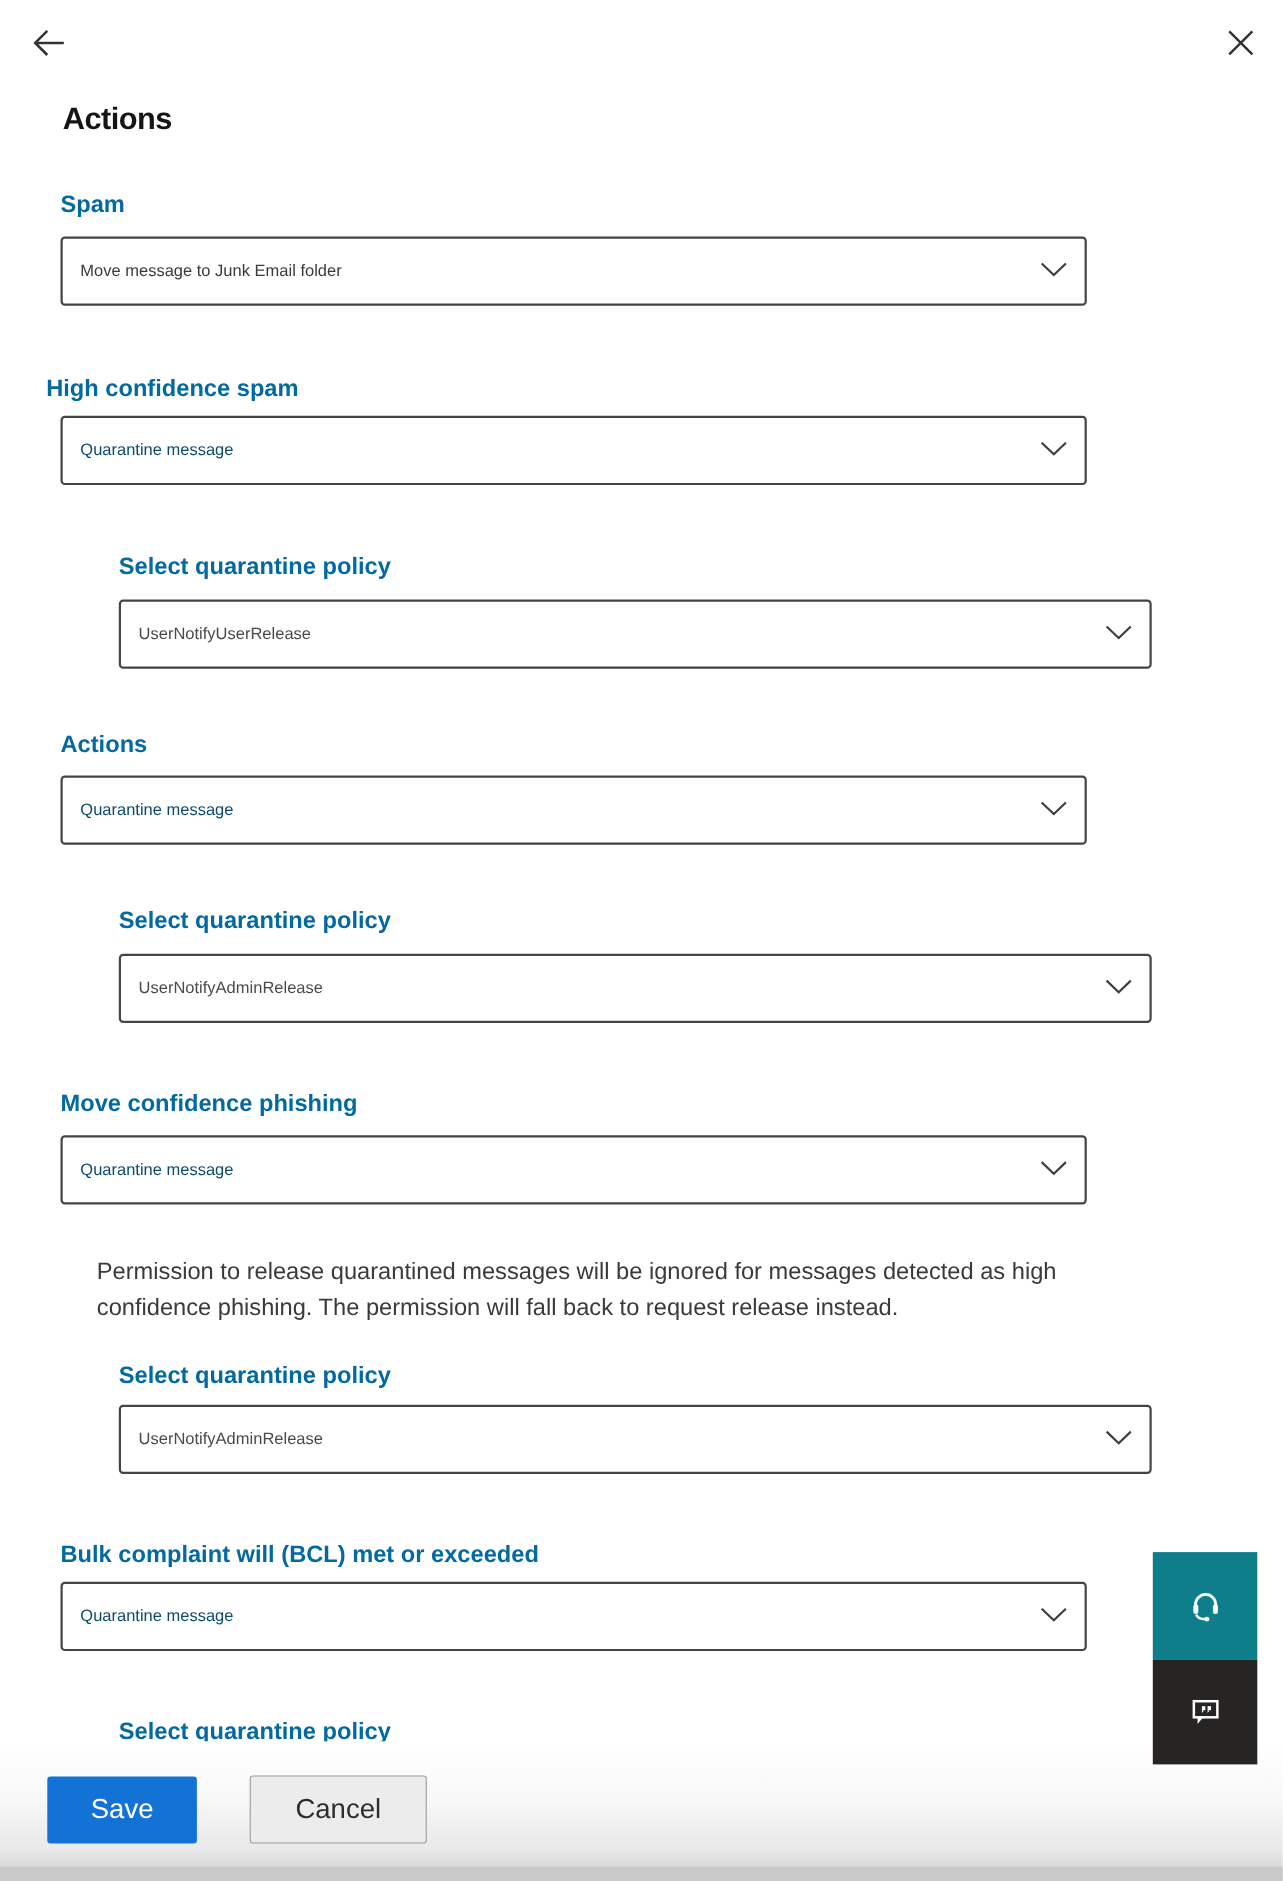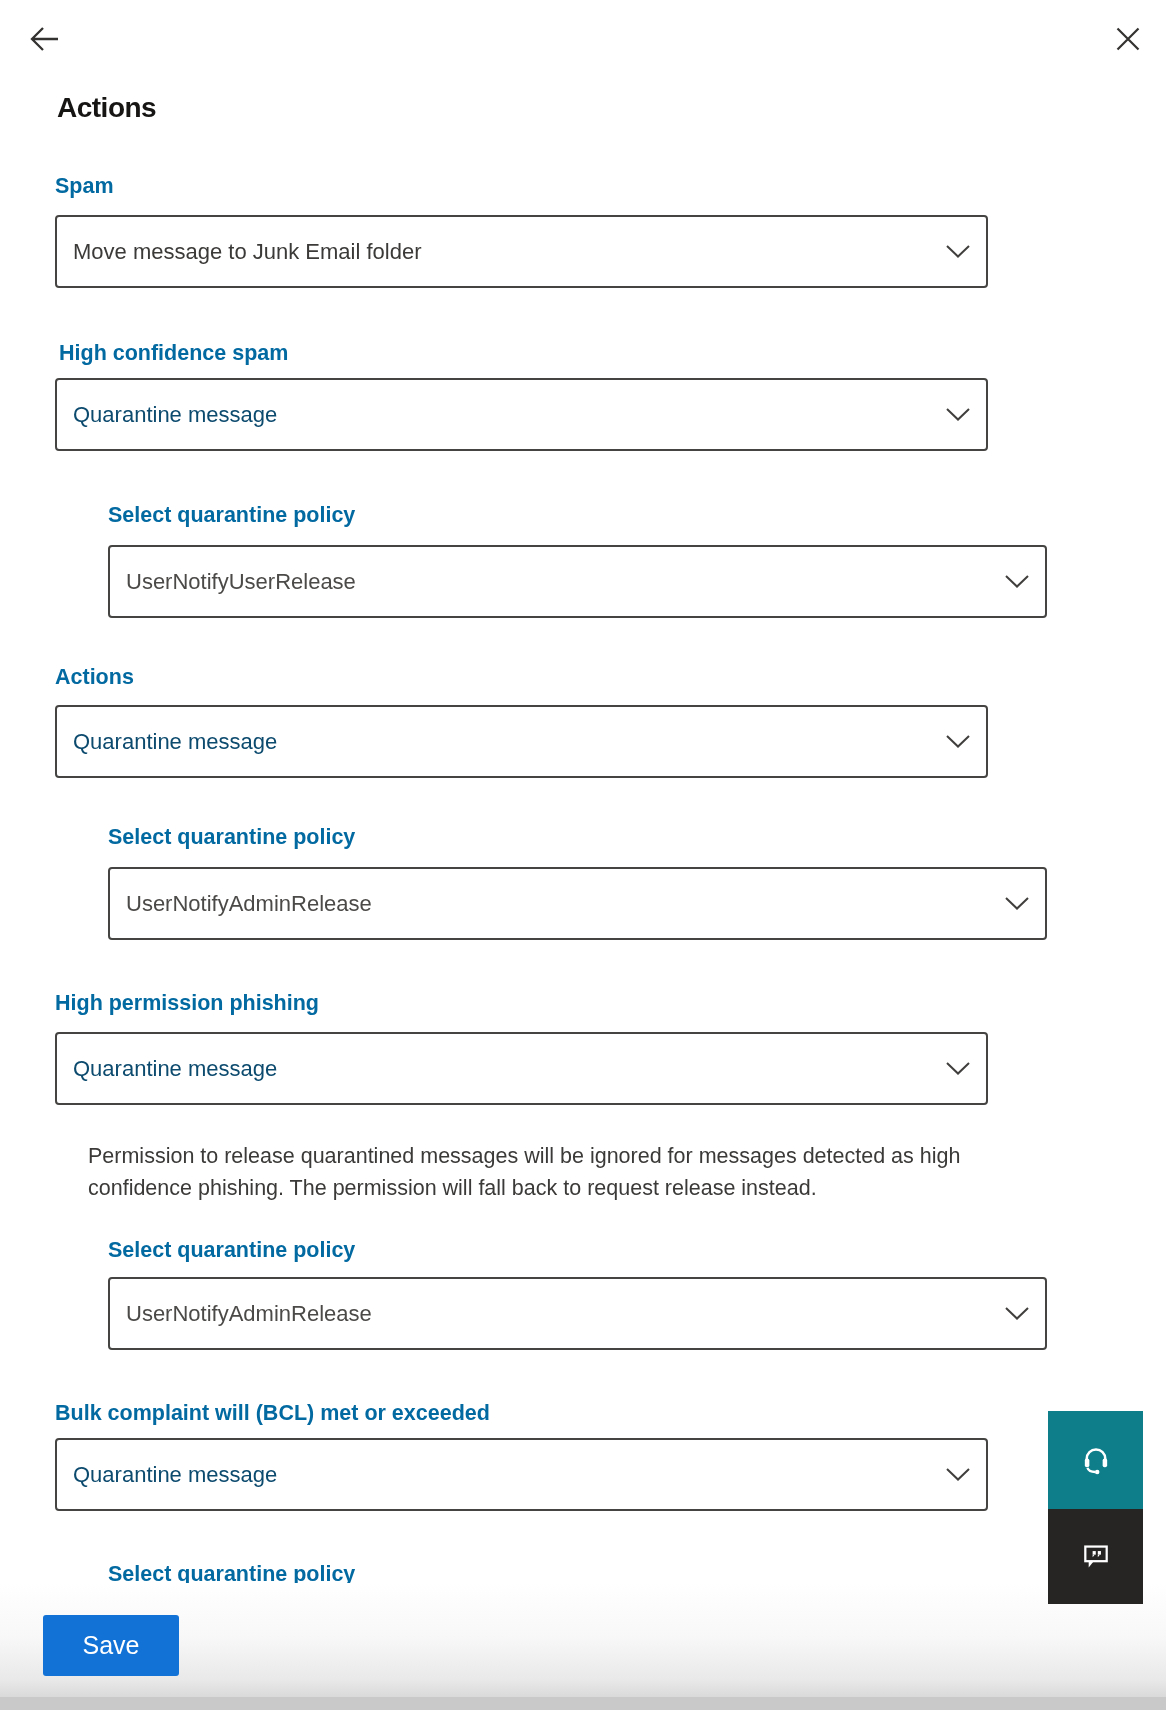--- a/index.html
+++ b/index.html
@@ -17,23 +17,23 @@
   .close-btn{left:1113px;top:26px;width:30px;height:28px;}
 
   
   .page-title{left:57px;top:92px;font-size:28px;font-weight:700;color:#161514;letter-spacing:-0.5px;}
 
   
   .lbl{font-size:21.5px;font-weight:600;color:#0369a1;white-space:nowrap;}
 
   
   .dd{
-    height:73px;border:2px solid #454442;border-radius:4px;background:#fff;
+    height:63px;border:2px solid #454442;border-radius:4px;background:#fff;
     display:flex;align-items:center;padding:0 52px 0 16px;
-    font-size:22px;white-space:nowrap;cursor:pointer;
+    font-size:15px;white-space:nowrap;cursor:pointer;
   }
   .dd .chev{position:absolute;right:15px;top:50%;transform:translateY(-50%);}
   .dd-main{left:55px;width:933px;}
   .dd-indent{left:108px;width:939px;}
   .tone-dark{color:#3b3a39;}
   .tone-muted{color:#0c4a6e;}
   .tone-medium{color:#4c4a48;}
 
   
   .note{left:55px;top:1140px;width:968px;font-size:21.5px;line-height:32px;color:#3b3a39;margin-left:33px;}
@@ -77,21 +77,21 @@
 <div class="abs lbl" style="left:55px;top:174px;">Spam</div>
 <div class="abs dd dd-main" style="top:215px;">
   <span class="tone-dark">Move message to Junk Email folder</span>
   <span class="chev">
     <svg width="26" height="15" viewBox="0 0 26 15">
         <polyline points="2,2 13,12.5 24,2" fill="none" stroke="#403f3d" stroke-width="2"></polyline>
       </svg>
   </span>
 </div>
 
-<div class="abs lbl" style="left:59px;top:341px;">High confidence spam</div>
+<div class="abs lbl" style="left:42px;top:341px;">High confidence spam</div>
 <div class="abs dd dd-main" style="top:378px;">
   <span class="tone-muted">Quarantine message</span>
   <span class="chev">
     <svg width="26" height="15" viewBox="0 0 26 15">
         <polyline points="2,2 13,12.5 24,2" fill="none" stroke="#403f3d" stroke-width="2"></polyline>
       </svg>
   </span>
 </div>
 
 <div class="abs lbl" style="left:108px;top:503px;">Select quarantine policy</div>
@@ -117,21 +117,21 @@
 <div class="abs lbl" style="left:108px;top:825px;">Select quarantine policy</div>
 <div class="abs dd dd-indent" style="top:867px;">
   <span class="tone-medium">UserNotifyAdminRelease</span>
   <span class="chev">
     <svg width="26" height="15" viewBox="0 0 26 15">
         <polyline points="2,2 13,12.5 24,2" fill="none" stroke="#403f3d" stroke-width="2"></polyline>
       </svg>
   </span>
 </div>
 
-<div class="abs lbl" style="left:55px;top:991px;">High permission phishing</div>
+<div class="abs lbl" style="left:55px;top:991px;">Move confidence phishing</div>
 <div class="abs dd dd-main" style="top:1032px;">
   <span class="tone-muted">Quarantine message</span>
   <span class="chev">
     <svg width="26" height="15" viewBox="0 0 26 15">
         <polyline points="2,2 13,12.5 24,2" fill="none" stroke="#403f3d" stroke-width="2"></polyline>
       </svg>
   </span>
 </div>
 
 <div class="abs note">Permission to release quarantined messages will be ignored for messages detected as high confidence phishing. The permission will fall back to request release instead.</div>
@@ -153,20 +153,21 @@
     <svg width="26" height="15" viewBox="0 0 26 15">
         <polyline points="2,2 13,12.5 24,2" fill="none" stroke="#403f3d" stroke-width="2"></polyline>
       </svg>
   </span>
 </div>
 
 <div class="abs lbl" style="left:108px;top:1562px;">Select quarantine policy</div>
 
 <div class="abs footer">
   <button class="btn save-btn">Save</button>
+  <button class="btn cancel-btn">Cancel</button>
 </div>
 <div class="abs bottom-strip"></div>
 
 <button class="abs side-btn support-btn">
   <span>
     <svg width="38" height="38" viewBox="0 0 32 32">
       <path d="M8.2 20 v-4.2 a7.8 7.8 0 0 1 15.6 0 V20" fill="none" stroke="#ffffff" stroke-width="2.1"></path>
       <rect x="6.6" y="15.6" width="3.8" height="7.4" rx="1.7" fill="#ffffff"></rect>
       <rect x="21.6" y="15.6" width="3.8" height="7.4" rx="1.7" fill="#ffffff"></rect>
       <path d="M8.8 23.4 q1.2 3.4 6.6 3.5" fill="none" stroke="#ffffff" stroke-width="2"></path>

